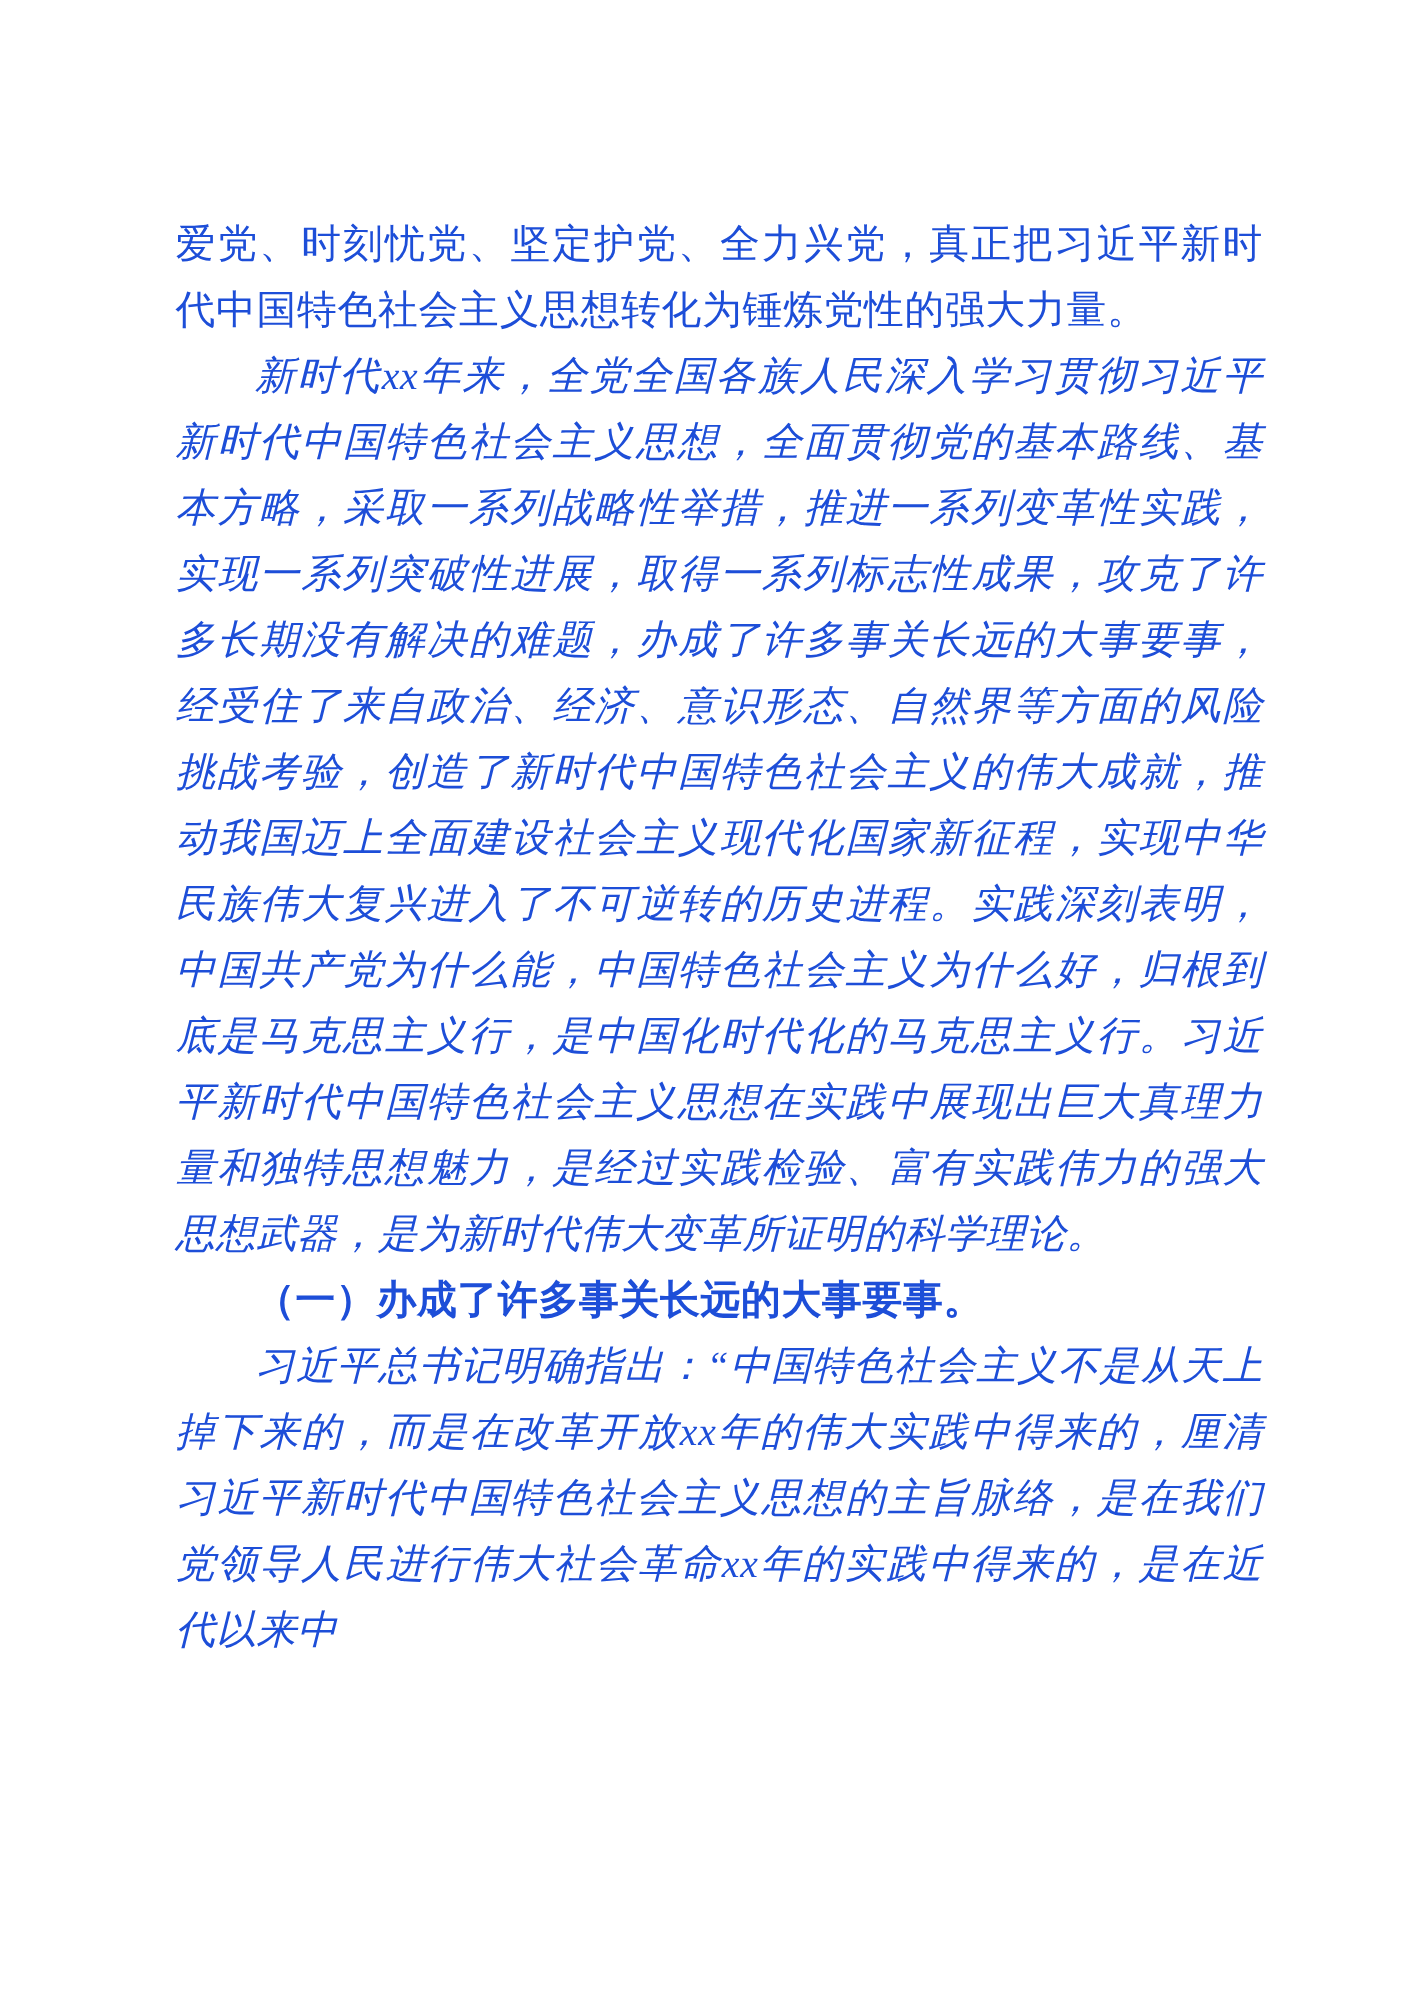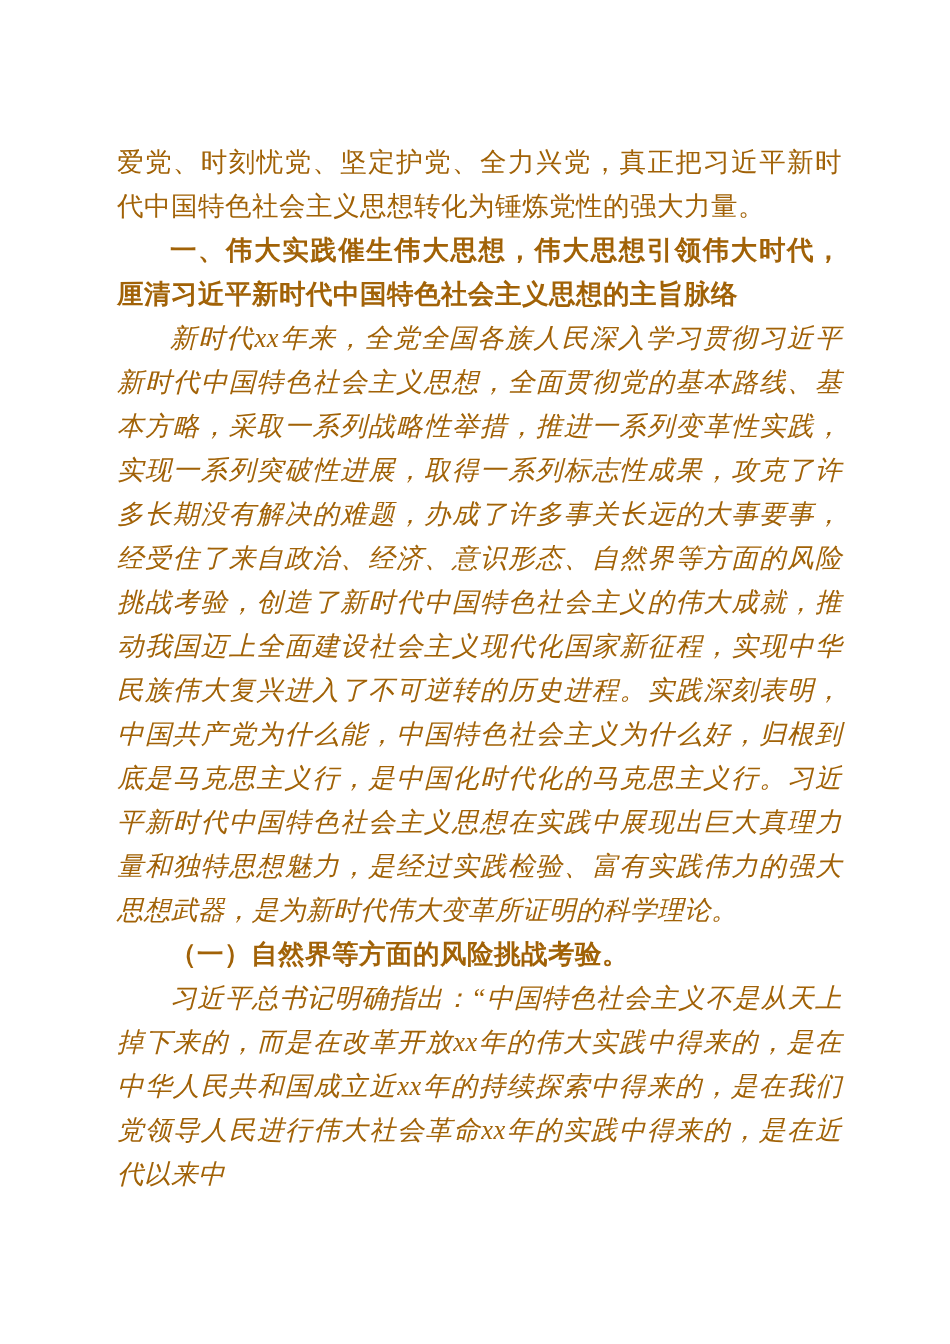--- a/index.html
+++ b/index.html
@@ -23,21 +23,21 @@
     color: #000000;
   }
   .content p {
     margin: 0;
     padding: 0;
     font-size: 26.5px;
     line-height: 44px;
     text-align: justify;
     text-justify: inter-ideograph;
     letter-spacing: 0.5px;
-    color: #a16207;
+    color: #1d4ed8;
   }
   .body-text {
     font-family: "Liberation Serif", "DejaVu Serif", serif;
     font-weight: normal;
   }
   .no-indent {
     text-indent: 0;
   }
   .indent {
     text-indent: 2em;
@@ -53,18 +53,17 @@
     font-weight: bold;
     text-indent: 2em;
   }
 </style>
 </head>
 <body>
 
 <div class="page">
   <div class="content">
     <p class="body-text no-indent">爱党、时刻忧党、坚定护党、全力兴党，真正把习近平新时代中国特色社会主义思想转化为锤炼党性的强大力量。</p>
-    <p class="heading-1">一、伟大实践催生伟大思想，伟大思想引领伟大时代，厘清习近平新时代中国特色社会主义思想的主旨脉络</p>
     <p class="body-text indent">新时代xx年来，全党全国各族人民深入学习贯彻习近平新时代中国特色社会主义思想，全面贯彻党的基本路线、基本方略，采取一系列战略性举措，推进一系列变革性实践，实现一系列突破性进展，取得一系列标志性成果，攻克了许多长期没有解决的难题，办成了许多事关长远的大事要事，经受住了来自政治、经济、意识形态、自然界等方面的风险挑战考验，创造了新时代中国特色社会主义的伟大成就，推动我国迈上全面建设社会主义现代化国家新征程，实现中华民族伟大复兴进入了不可逆转的历史进程。实践深刻表明，中国共产党为什么能，中国特色社会主义为什么好，归根到底是马克思主义行，是中国化时代化的马克思主义行。习近平新时代中国特色社会主义思想在实践中展现出巨大真理力量和独特思想魅力，是经过实践检验、富有实践伟力的强大思想武器，是为新时代伟大变革所证明的科学理论。</p>
-    <p class="heading-2">（一）自然界等方面的风险挑战考验。</p>
-    <p class="body-text indent">习近平总书记明确指出：“中国特色社会主义不是从天上掉下来的，而是在改革开放xx年的伟大实践中得来的，是在中华人民共和国成立近xx年的持续探索中得来的，是在我们党领导人民进行伟大社会革命xx年的实践中得来的，是在近代以来中</p>
+    <p class="heading-2">（一）办成了许多事关长远的大事要事。</p>
+    <p class="body-text indent">习近平总书记明确指出：“中国特色社会主义不是从天上掉下来的，而是在改革开放xx年的伟大实践中得来的，厘清习近平新时代中国特色社会主义思想的主旨脉络，是在我们党领导人民进行伟大社会革命xx年的实践中得来的，是在近代以来中</p>
   </div>
 </div>
 
 </body></html>

